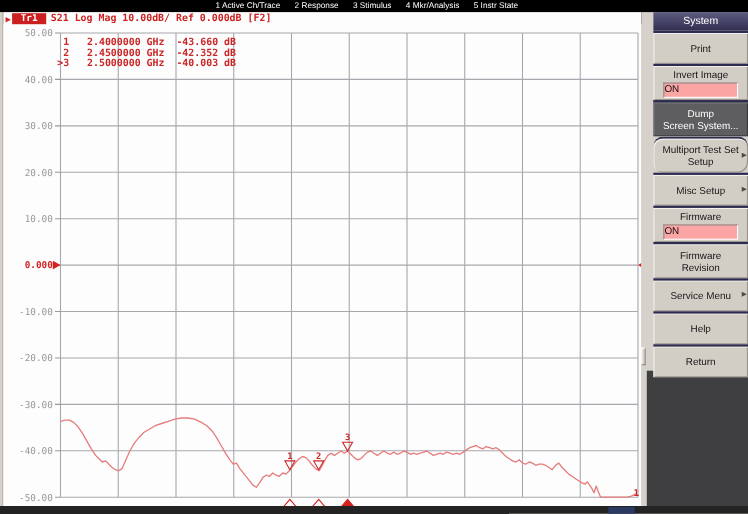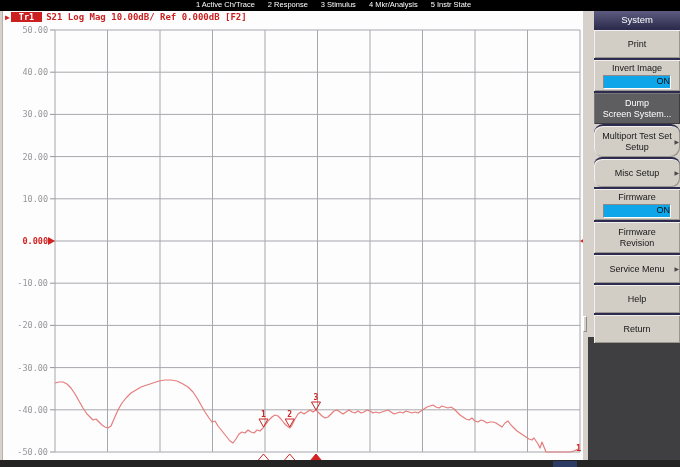--- a/index.html
+++ b/index.html
@@ -31,23 +31,23 @@
   #darkzone{left:5px;top:326px;right:0;bottom:0;background:#3f3f41;}
   #splitter{left:0px;top:305px;width:4px;height:16px;background:#d6d2cb;border:1px solid #fff;border-right-color:#8f8b84;border-bottom-color:#8f8b84;box-sizing:border-box;}
   #menu{left:11px;top:0;width:86px;}
   .mhdr{height:17px;background:linear-gradient(#5d5c80,#2f2e4f);color:#fff;font-size:9.5px;
         display:flex;align-items:center;justify-content:center;}
   .skey{position:relative;border-top:2px solid #2d2c50;background:#d2cec6;color:#161616;
         display:flex;flex-direction:column;align-items:center;justify-content:center;
         font-size:9px;line-height:11px;text-align:center;cursor:default;
         box-shadow:inset 1px 1px 0 #f2f0ec, inset -1px -1px 0 #9a968e;}
   .skey.dark{background:#5e5e60;color:#fff;box-shadow:inset 1px 1px 0 #787879, inset -1px -1px 0 #3c3c3e;}
-  .skey .onbox{margin-top:1px;width:66px;height:12px;background:#0ea5e9;color:#111;
+  .skey .onbox{margin-top:1px;width:66px;height:12px;background:#fca5a5;color:#111;
         border:1px solid #8a8a8a;border-bottom-color:#fff;border-right-color:#fff;
-        font-size:9px;line-height:11px;text-align:right;}
+        font-size:9px;line-height:11px;text-align:left;}
   .skey .arrow{position:absolute;right:1px;top:50%;transform:translateY(-50%);
         font-size:6px;color:#4a4a4a;}
 
   
   #bottombar{left:0;top:460px;width:680px;height:7px;background:#232323;}
   #bluechip{left:553px;top:1px;width:24px;height:6px;background:#2b3a63;}
 
   svg text{font-family:"DejaVu Sans Mono",monospace;}
 </style>
 </head>
@@ -118,20 +118,21 @@
       <polygon points="316,410 311.5,402 320.5,402" fill="none" stroke="#cc2525" stroke-width="1"></polygon>
       <text x="316" y="400" text-anchor="middle" font-size="8" font-weight="bold" fill="#cc2525">3</text>
       <polygon points="316,454 310,461 322,461" fill="#d42222" stroke="#d42222" stroke-width="1"></polygon>
       <text x="576" y="451" font-size="8.5" font-weight="bold" fill="#d42222">1</text>
     </svg>
   <div class="abs" id="tracebar">
     <span class="ptr">▶</span>
     <span class="badge">Tr1</span>
     <span>S21 Log Mag 10.00dB/ Ref 0.000dB [F2]</span>
   </div>
+  <div class="abs" id="readout"><div> 1   2.4000000 GHz  -43.660 dB</div><div> 2   2.4500000 GHz  -42.352 dB</div><div>&gt;3   2.5000000 GHz  -40.003 dB</div></div>
 </div>
 
 <div class="abs" id="rightpanel">
   <div class="abs" id="darkzone"></div>
   <div class="abs" id="splitter"></div>
   <div class="abs" id="menu">
     <div class="mhdr">System</div>
     <div id="menu-buttons">
         <div class="skey" style="height: 28px;">
           <div>Print</div>
@@ -142,21 +143,21 @@
         </div>
         <div class="skey dark" style="height: 31px;">
           <div>Dump</div>
           <div>Screen System...</div>
         </div>
         <div class="skey" style="height: 31px; border-radius: 9px;">
           <div>Multiport Test Set</div>
           <div>Setup</div>
           <span class="arrow">▶</span>
         </div>
-        <div class="skey" style="height: 28px; border-radius: 8px;">
+        <div class="skey" style="height: 28px;">
           <div>Misc Setup</div>
           <span class="arrow">▶</span>
         </div>
         <div class="skey" style="height: 31px;">
           <div>Firmware</div>
           <div class="onbox">ON</div>
         </div>
         <div class="skey" style="height: 31px;">
           <div>Firmware</div>
           <div>Revision</div>

